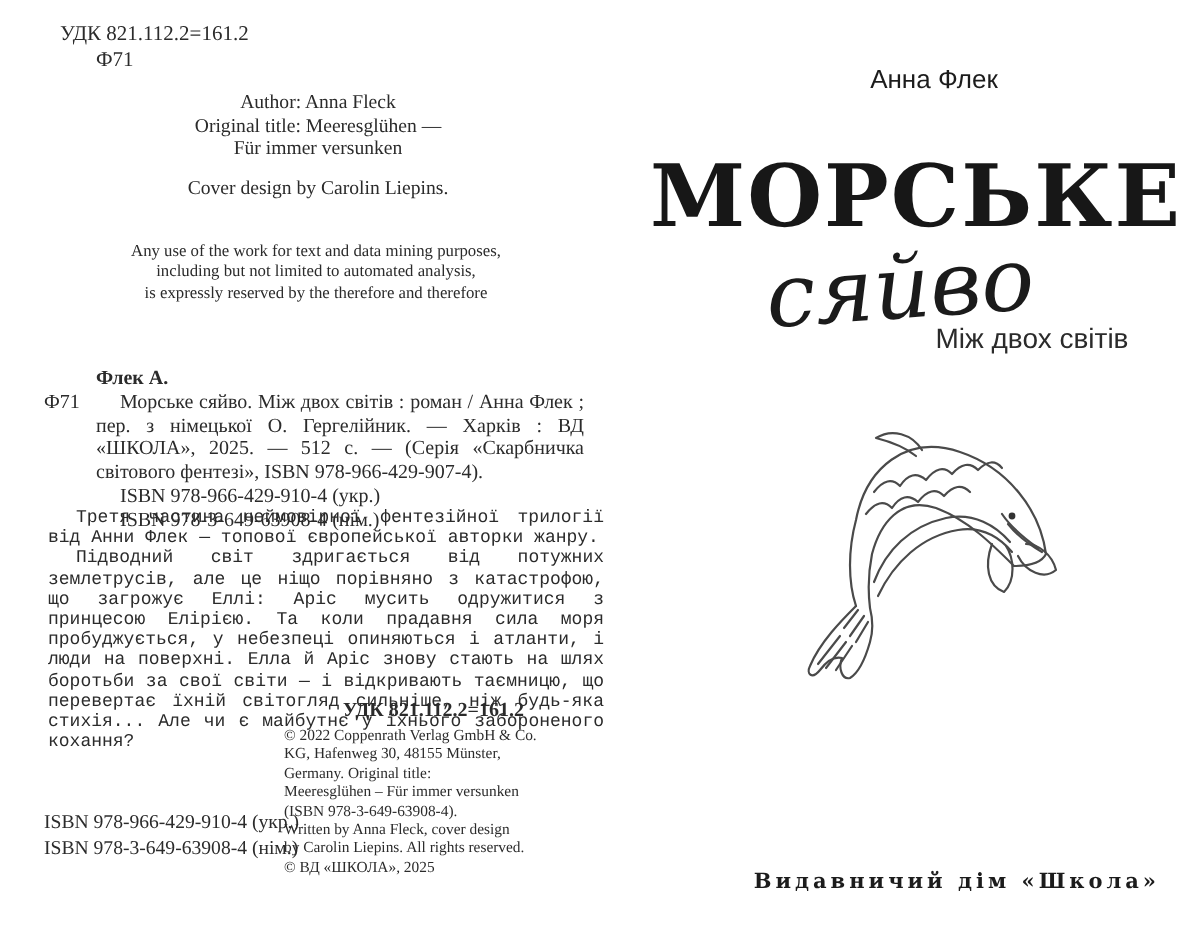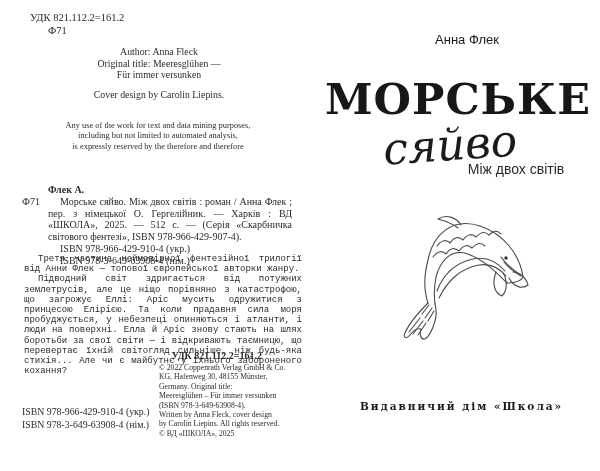--- a/index.html
+++ b/index.html
@@ -15,35 +15,35 @@
   .author-block .cover-line{margin-top:8px;}
   .mining{left:33px;top:121px;width:250px;text-align:center;font-size:8.4px;line-height:10.3px;}
   .bib{left:48px;top:184px;width:244px;font-size:10px;line-height:11.8px;}
   .bib-author{font-weight:bold;}
   .bib-body{position:relative;text-align:justify;text-indent:12px;}
   .bib-index{position:absolute;left:-26px;top:0;text-indent:0;}
   .bib-isbn{padding-left:12px;}
   .annotation{left:24px;top:254px;width:278px;font-size:9px;line-height:10.2px;text-align:justify;}
   .annotation p{margin:0;text-indent:14px;font-family:Liberation Mono, monospace;}
   .udk-bottom{left:60px;top:350px;width:202px;text-align:right;font-weight:bold;font-size:10px;}
-  .copyright{left:142px;top:363px;width:170px;font-size:7.7px;line-height:9.4px;margin-left:17px;}
+  .copyright{left:142px;top:363px;width:170px;font-size:7.7px;line-height:9.4px;}
   .isbn-list{left:22px;top:405px;font-size:9.8px;line-height:13.2px;}
   
   .r-author{left:397px;top:32px;width:140px;text-align:center;
     font-family:"Liberation Sans",sans-serif;font-size:13px;color:#1c1c1c;}
   .title-main{left:325px;top:74px;width:265px;text-align:center;
     font-family:"DejaVu Serif",serif;font-weight:bold;font-size:43px;
     letter-spacing:1px;color:#171717;}
   .title-script{left:325px;top:119px;width:250px;text-align:center;
     font-family:"DejaVu Serif",serif;font-style:italic;font-size:44px;
     color:#1b1b1b;transform:rotate(-4deg);}
   .subtitle{left:440px;top:161px;width:152px;text-align:center;
     font-family:"Liberation Sans",sans-serif;font-size:14px;color:#2b2b2b;}
   .dolphin{left:394px;top:213px;}
-  .publisher{left:360px;top:400px;width:220px;text-align:left;
+  .publisher{left:360px;top:435px;width:220px;text-align:right;
     font-family:"DejaVu Serif",serif;font-weight:bold;font-size:10.5px;
     letter-spacing:2px;color:#1c1c1c;}
 </style>
 </head>
 <body>
 
 <section>
 
   <div class="abs udk-top">
     <div>УДК 821.112.2=161.2</div>

